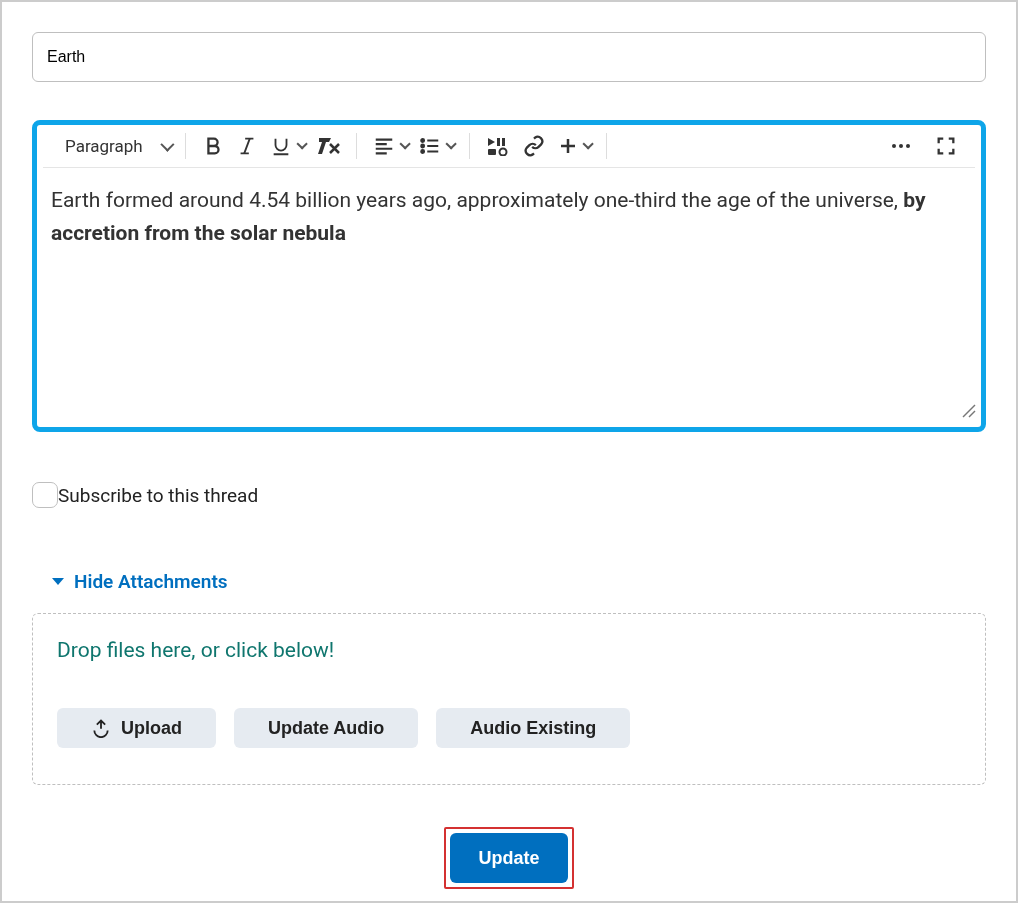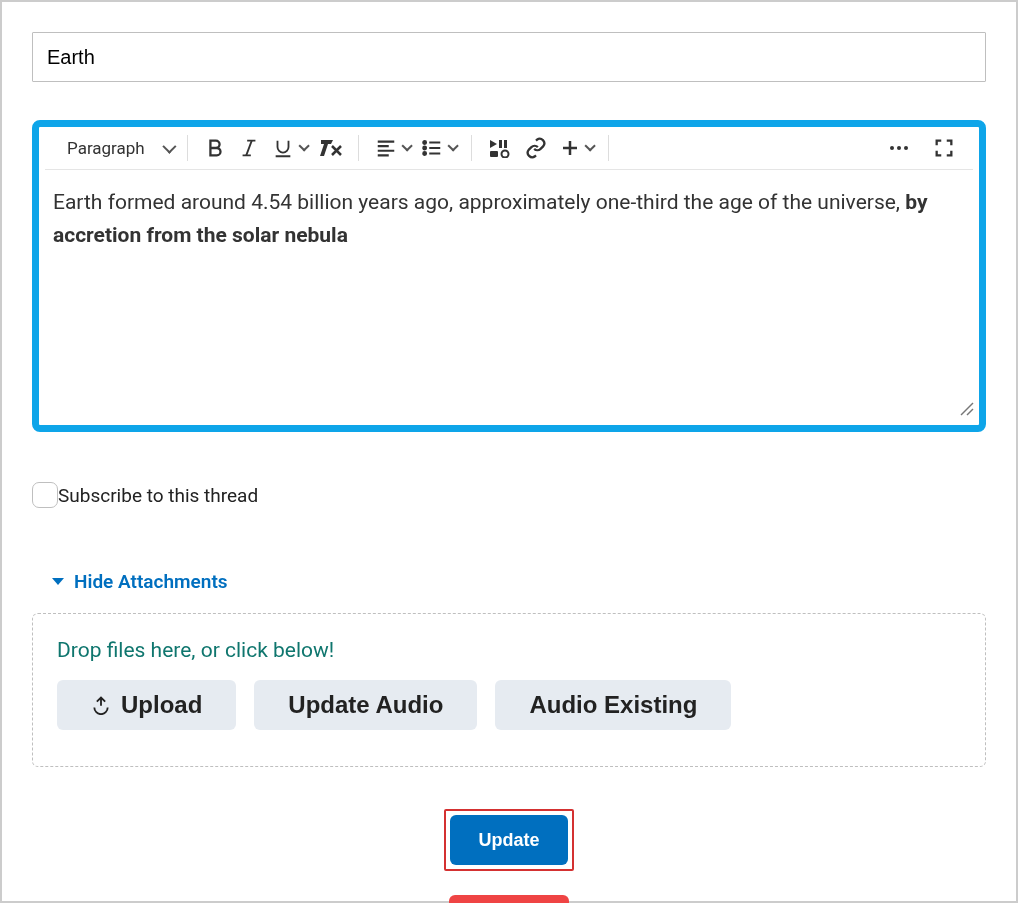--- a/index.html
+++ b/index.html
@@ -13,27 +13,27 @@
     width: 1018px;
     height: 903px;
     border: 2px solid #ccc;
     padding: 30px 30px 18px 30px;
     position: relative;
   }
   .title-input {
     width: 100%;
     height: 50px;
     padding: 0 14px;
-    font-size: 20px;
+    font-size: 16px;
     border: 1px solid #bfbfbf;
-    border-radius: 1px;
+    border-radius: 6px;
   }
   .editor-box {
     margin-top: 38px;
-    border: 7px solid #0ea5e9;
+    border: 5px solid #0ea5e9;
     border-radius: 8px;
     overflow: hidden;
     position: relative;
     height: 312px;
     display: flex;
     flex-direction: column;
   }
   .toolbar {
     display: flex;
     align-items: center;
@@ -142,29 +142,30 @@
     margin-bottom: 18px;
   }
   .drop-buttons {
     display: flex;
     gap: 18px;
   }
   .btn-soft {
     background: #e6ebf1;
     border: none;
     border-radius: 6px;
-    height: 50px;
+    height: 40px;
     padding: 0 34px;
-    font-size: 24px;
+    font-size: 18px;
     font-weight: 600;
     color: #222;
     cursor: pointer;
     display: inline-flex;
     align-items: center;
     gap: 10px;
+    margin-top: 28px;
   }
   .action-row {
     margin-top: 42px;
     display: flex;
     align-items: center;
     gap: 24px;
     flex-direction: column;
   }
   .highlight-frame {
     border: 2px solid #d43131;

